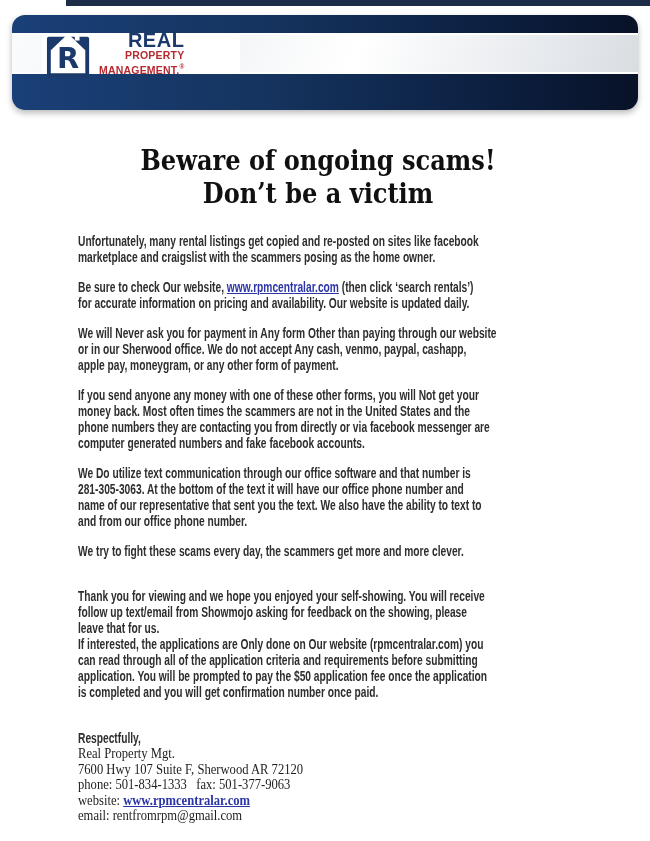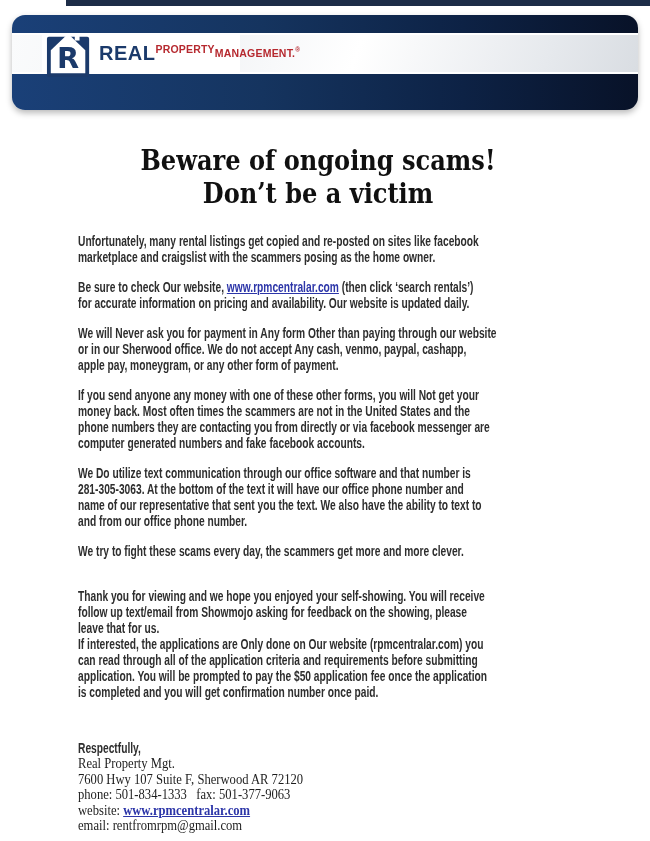--- a/index.html
+++ b/index.html
@@ -24,21 +24,21 @@
   .mid {
     flex:1; position:relative;
     background:linear-gradient(110deg,#fafbfc 0%,#f1f3f5 30%,#ffffff 55%,#e6e9ed 85%,#d9dde2 100%);
   }
   .logo {
     position:absolute; left:30px; top:0; height:100%; width:198px;
     background:#ffffff; display:flex; align-items:center; gap:7px;
     padding-left:4px; box-sizing:border-box;
   }
   .logo svg { width:46px; height:48px; flex:0 0 46px; }
-  .logo-text { display:flex; flex-direction:row; justify-content:center; }
+  .logo-text { display:flex; flex-direction:column; justify-content:center;text-align:right; }
   .lt1 { font-size:20px; font-weight:800; color:#1b3a6b; letter-spacing:.5px; line-height:19px; }
   .lt2, .lt3 { font-size:10.5px; font-weight:800; color:#b6292f; letter-spacing:.2px; line-height:11.5px; }
   .reg { font-size:6.5px; vertical-align:super; }
 
   .content { position:absolute; left:78px; top:144px; width:500px; }
   .title {
     margin:0 0 23px -10px; width:500px; text-align:center;
     font-family:"DejaVu Serif", serif; font-weight:700;
     font-size:28px; line-height:33px; color:#101010;
     transform:scaleX(.86); transform-origin:50% 0;
@@ -48,21 +48,21 @@
     margin:0 0 14px; width:720px;
     font-size:14px; line-height:16px; font-weight:600; color:#2e2e2e;
     transform:scaleX(.73); transform-origin:0 0;
   }
   .lines { white-space:pre-line; }
   .gap-before { margin-top:29px; }
   .no-gap { margin-bottom:0; }
   .block { display:block; }
   a.link { color:#2c35a8; text-decoration:underline; cursor:pointer; }
 
-  .sig { margin-top:40px; }
+  .sig { margin-top:30px; }
   .sig-salutation {
     margin:0; width:400px; font-size:14px; line-height:16px; font-weight:600;
     color:#2e2e2e; transform:scaleX(.73); transform-origin:0 0;
   }
   .sig-serif {
     font-family:"Liberation Serif", serif; font-size:14px; line-height:15.5px;
     color:#1c1c1c; width:430px; transform:scaleX(.9); transform-origin:0 0;
   }
   .sig-serif .pre { white-space:pre; }
   .sig-serif a.link { font-weight:700; }

